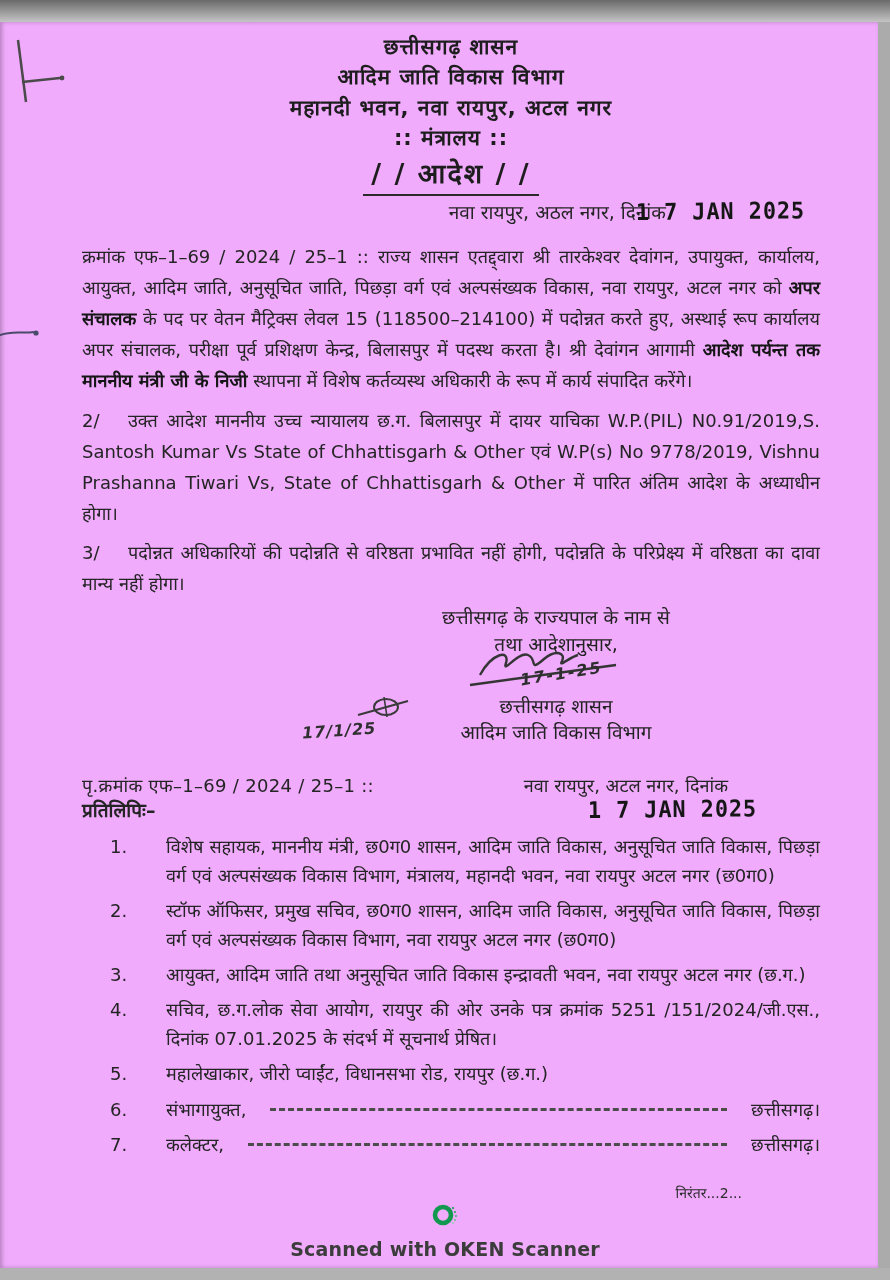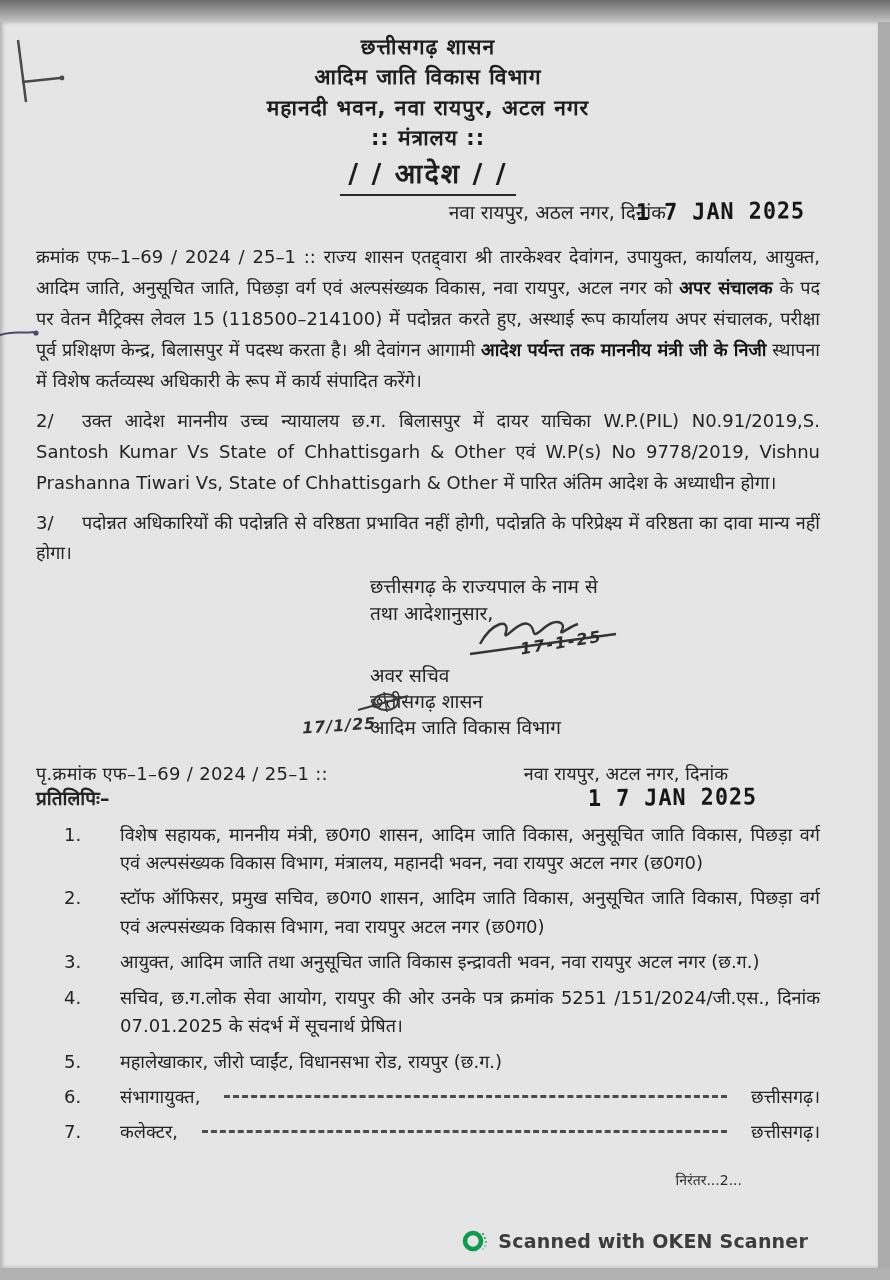--- a/index.html
+++ b/index.html
@@ -7,22 +7,22 @@
     width:890px;height:1280px;overflow:hidden;
     background:#ababab;
     font-family:"DejaVu Sans", sans-serif;
     color:#242424;
   }
   .frame-top{height:22px;background:linear-gradient(#6a6a6a,#c4c4c4);}
   .frame-bottom{height:12px;background:#b2b2b2;}
   .page{
     position:relative;box-sizing:border-box;
     width:878px;height:1246px;
-    background:#e5e5e5;
-    padding:10px 58px 6px 36px;
+    background:#f0abfc;
+    padding:10px 58px 6px 82px;
     display:flex;flex-direction:column;
     box-shadow:2px 0 4px rgba(0,0,0,.25) inset;
   }
   
   .hdr{ text-align:center;font-weight:bold;color:#1d1d1d;font-size:21px;line-height:1.45;}
   .hdr-line{letter-spacing:1px;}
   .order-title{
     display:inline-block;font-weight:bold;font-size:27px;letter-spacing:2px;
     border-bottom:2px solid #2a2a2a;padding:0 8px 1px;
   }
@@ -32,21 +32,21 @@
     font-family:"DejaVu Sans Mono", monospace;font-weight:bold;
     font-size:23px;letter-spacing:1px;color:#161616;white-space:nowrap;
     transform:rotate(-.6deg) scaleX(.95);transform-origin:left bottom;
   }
   .stamp.overlap{margin-left:-30px;position:relative;top:1px;}
   
   .para{font-size:18px;line-height:1.72;text-align:justify;color:#242424;margin-top:9px;}
   .para b{color:#161616;}
   .pnum{display:inline-block;min-width:46px;font-size:18px;}
   
-  .signoff{margin:4px 78px 0 auto;width:372px;text-align:left;font-size:19px;line-height:1.38;color:#222;}
+  .signoff{margin:4px 78px 8px auto;width:372px;text-align:center;font-size:19px;line-height:1.38;color:#222;}
   .signoff .name{font-weight:bold;}
   .sig-wrap{position:relative;height:36px;}
   .sig-wrap svg{position:absolute;left:96px;top:-16px;}
   .sig-date{
     position:absolute;left:150px;top:6px;font-size:16px;font-style:italic;font-weight:bold;
     transform:rotate(-9deg);color:#2e2e2e;letter-spacing:2px;
   }
   .dept-row{position:relative;}
   .hand-note{
     position:absolute;left:-68px;top:1px;font-size:16px;font-style:italic;font-weight:bold;
@@ -63,21 +63,21 @@
   
   .copy-list{margin-top:10px;}
   .copy-item{display:flex;margin:0 0 7px 28px;font-size:18px;line-height:1.58;}
   .copy-item .no{flex:none;width:56px;}
   .copy-item .txt{flex:1;text-align:justify;}
   .dash-item .txt{display:flex;align-items:baseline;gap:24px;}
   .dash-line{flex:1;border-bottom:3px dashed #4c4c4c;transform:translateY(-5px);}
   .dash-suffix{white-space:nowrap;}
   .continuation{ text-align:right;padding-right:78px;font-size:14px;margin-top:16px;color:#2b2b2b;}
   
-  .footer{margin-top:auto;display:flex;justify-content:flex-end;align-items:center;gap:10px;padding:0 12px 8px 0;}
+  .footer{margin-top:auto;display:flex;justify-content:flex-end;align-items:center;gap:10px;padding:0 12px 8px 0;flex-direction:column;}
   .footer-text{font-size:19px;font-weight:bold;color:#3c3c3c;letter-spacing:.2px;}
   
   .corner-mark{position:absolute;left:4px;top:8px;}
   .margin-mark{position:absolute;left:-4px;top:300px;}
 </style>
 </head>
 <body>
 
 <div class="frame-top"></div>
 
@@ -121,21 +121,20 @@
   <div class="signoff">
     <div>छत्तीसगढ़ के राज्यपाल के नाम से</div>
     <div>तथा आदेशानुसार,</div>
     <div class="sig-wrap">
       <svg width="180" height="52" viewBox="0 0 180 52">
         <path d="M14 34 C 26 12, 44 8, 40 22 C 36 34, 52 10, 62 14 C 72 18, 62 32, 78 18 C 90 8, 100 12, 96 20 C 92 27, 104 16, 112 14" stroke="#353535" stroke-width="2.4" fill="none"></path>
         <path d="M4 44 L150 24" stroke="#353535" stroke-width="2.4" fill="none"></path>
       </svg>
       <span class="sig-date">17-1-25</span>
     </div>
-    <div>अवर सचिव</div>
     <div>छत्तीसगढ़ शासन</div>
     <div class="dept-row">
       <span class="hand-note">17/1/25</span>
       <svg class="dept-scribble" width="56" height="28" viewBox="0 0 56 28">
         <ellipse cx="32" cy="14" rx="12" ry="8" stroke="#3a3a3a" stroke-width="2" fill="none"></ellipse>
         <path d="M4 22 L54 8" stroke="#3a3a3a" stroke-width="2" fill="none"></path>
         <path d="M30 4 L33 24" stroke="#3a3a3a" stroke-width="1.6" fill="none"></path>
       </svg>
       <span>आदिम जाति विकास विभाग</span>
     </div>

